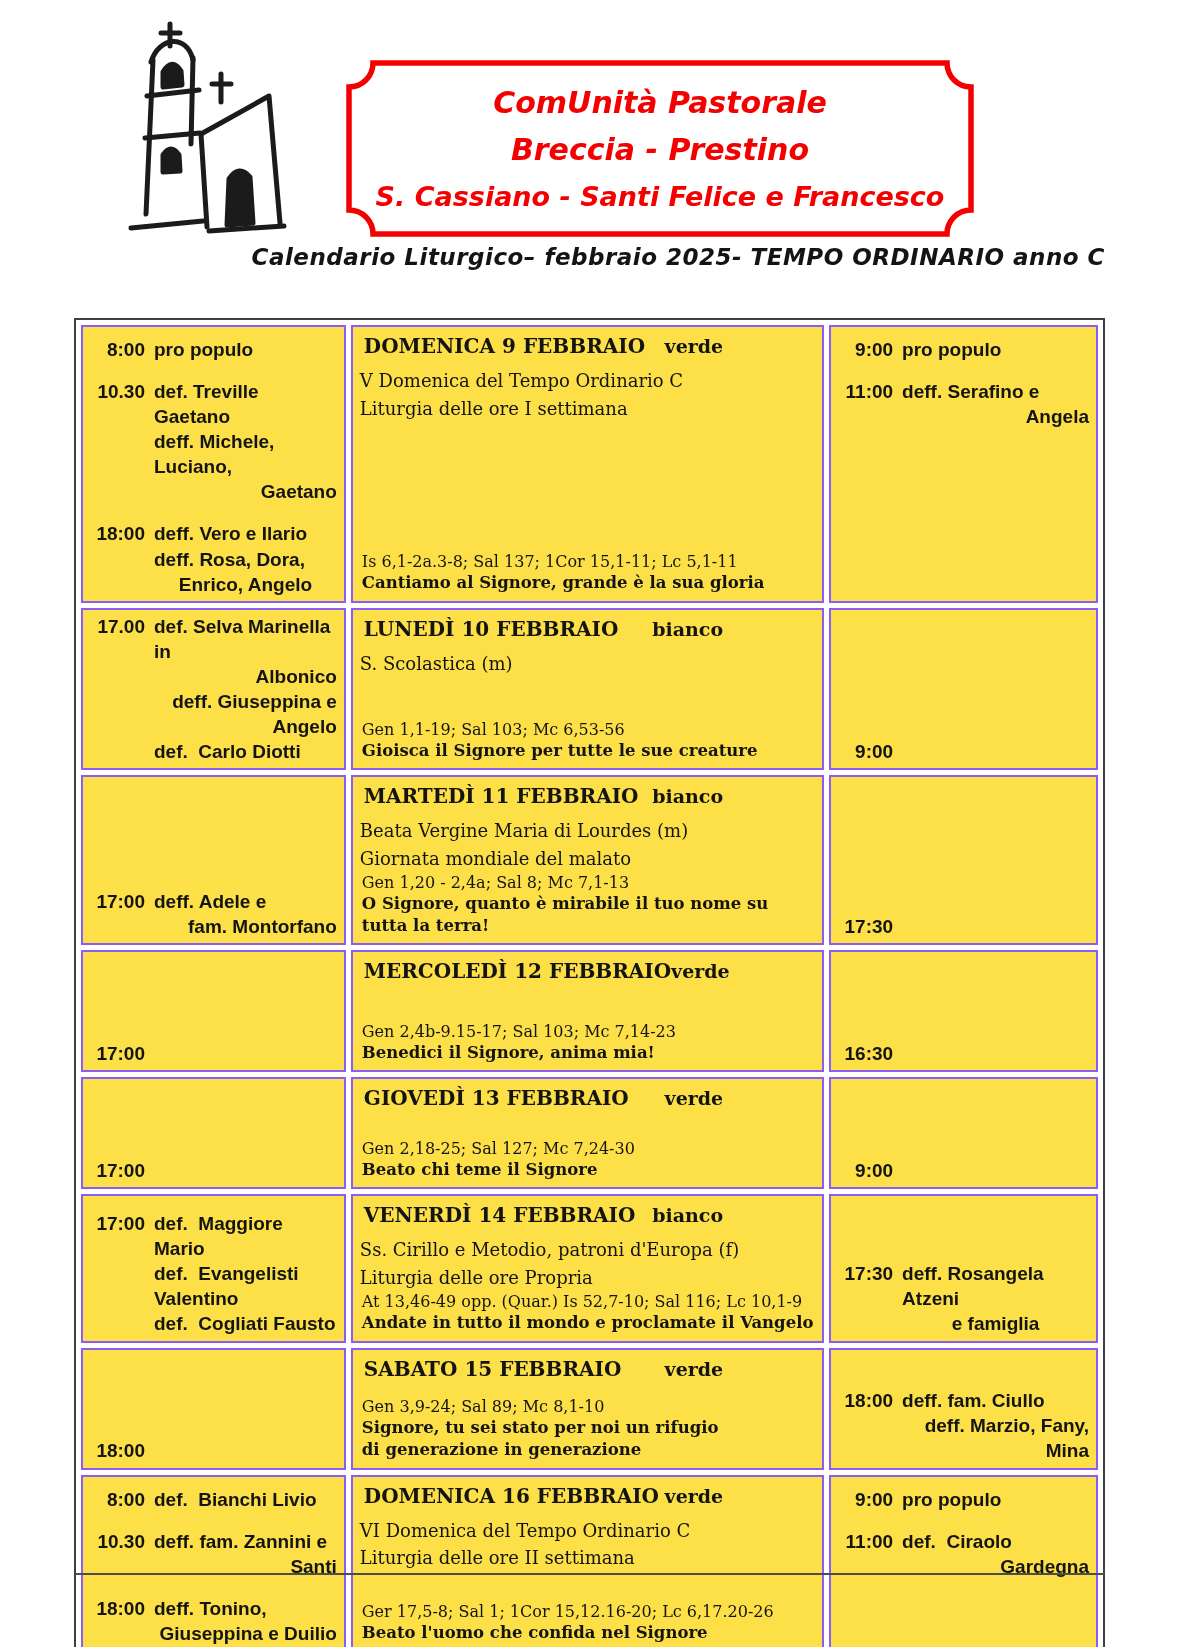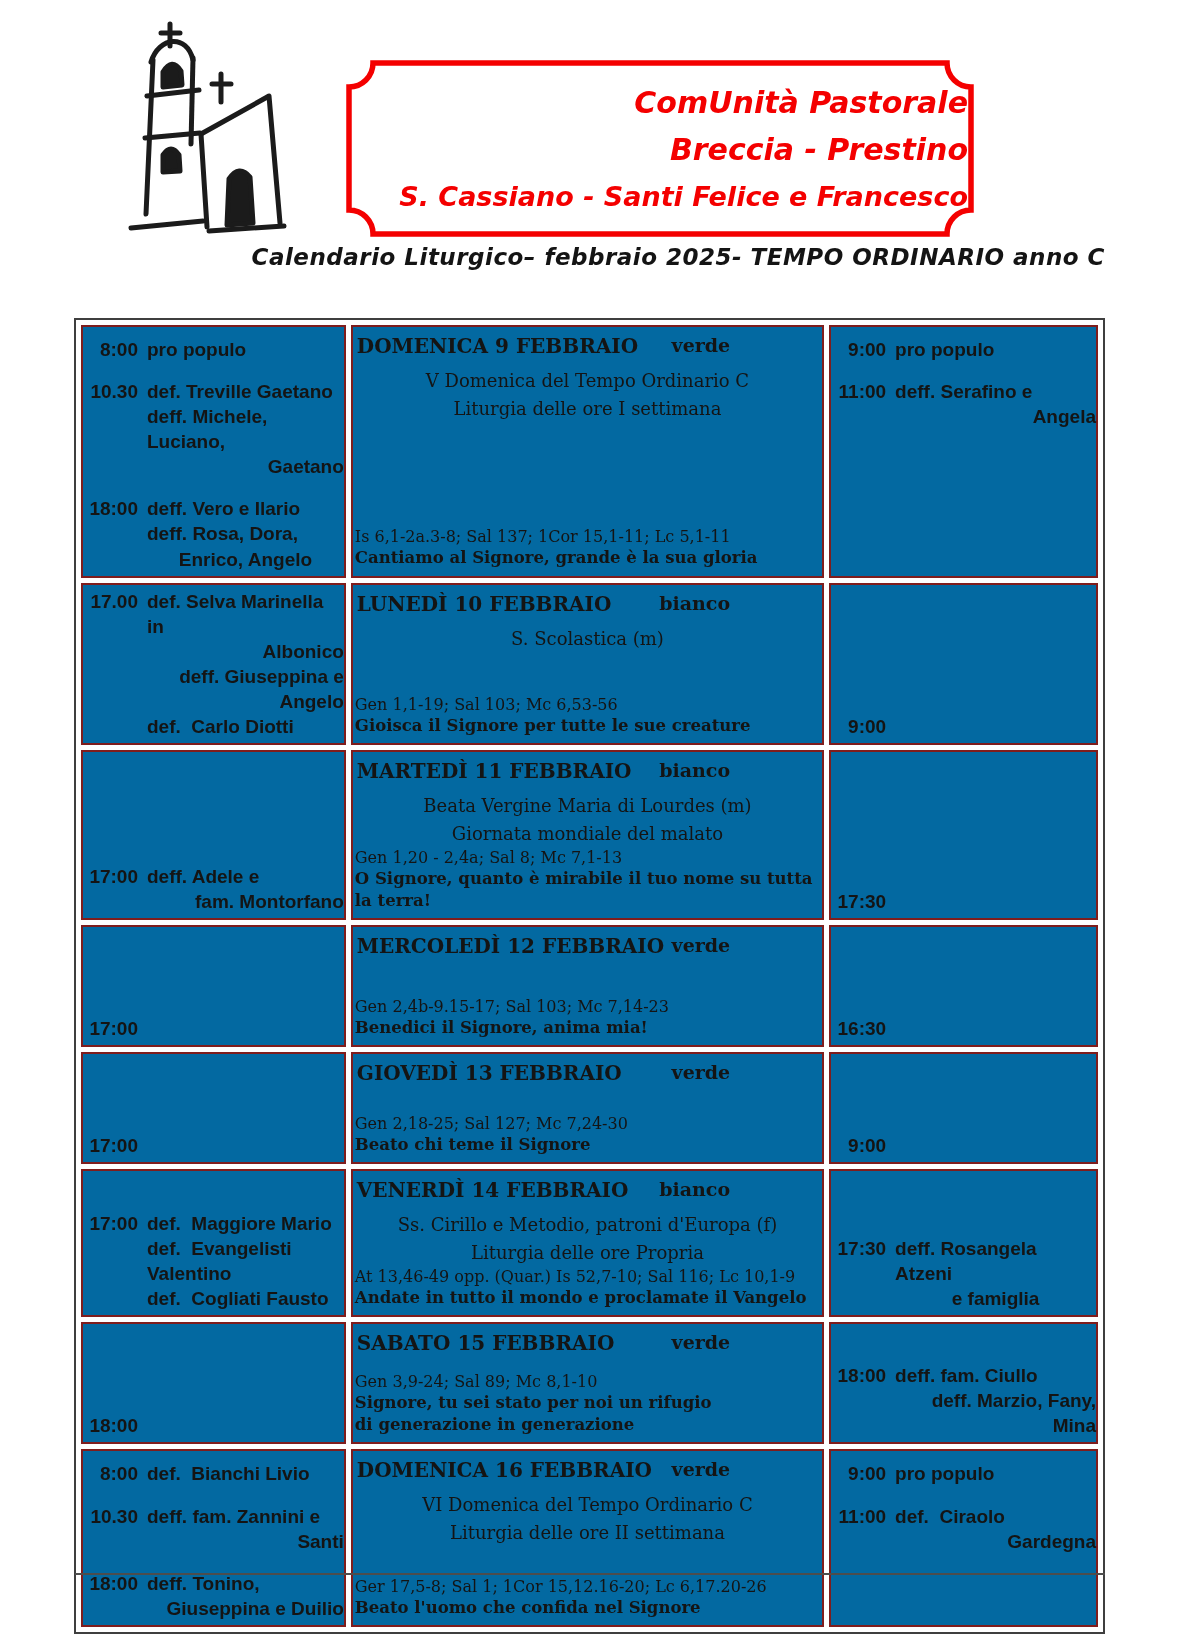--- a/index.html
+++ b/index.html
@@ -4,60 +4,60 @@
 <style>
   html,body{margin:0;padding:0;background:#ffffff;}
   .page{position:relative;width:1179px;height:1647px;background:#fff;overflow:hidden;
         font-family:"Liberation Sans",sans-serif;color:#141414;}
 
   
   .logo{position:absolute;left:103px;top:16px;width:218px;height:225px;}
   .plaque{position:absolute;left:346px;top:60px;width:628px;height:177px;}
   .plaque svg.frame{position:absolute;inset:0;}
   .plaque .titles{position:absolute;inset:0;display:flex;flex-direction:column;
-        justify-content:space-evenly;align-items:flex-end;padding:10px 6px;}
+        justify-content:space-evenly;align-items:center;padding:10px 6px;}
   .title-line{color:#f40000;font-weight:bold;font-style:italic;
         font-family:"DejaVu Sans",sans-serif;font-size:30px;line-height:1;white-space:nowrap;}
   .title-line.small{font-size:27px;}
   .subtitle{position:absolute;left:74px;top:244px;width:1031px;text-align:right;
         font-weight:bold;font-style:italic;font-size:23px;letter-spacing:.5px;
         font-family:"DejaVu Sans",sans-serif;}
   .col-headers{position:absolute;left:74px;top:279px;width:1031px;display:flex;
         justify-content:space-between;padding:0 6px 0 20px;box-sizing:border-box;
         font-weight:bold;font-size:24px;letter-spacing:1px;
         font-family:"DejaVu Sans",sans-serif;}
 
   
   table.cal{position:absolute;left:74px;top:318px;width:1031px;
         border-collapse:separate;border-spacing:5px;border:2px solid #3f3f3f;
         background:#fff;table-layout:fixed;}
   col.c-left{width:26.3%;} col.c-mid{width:47%;} col.c-right{width:26.7%;}
-  td{border:2px solid #7f1d1d;vertical-align:top;padding:4px 0;box-sizing:border-box;background:#0369a1;}
+  td{border:2px solid #8b5cf6;vertical-align:top;padding:4px 7px;box-sizing:border-box;background:#fde047;}
   tr.row-0 td{height:186px;} tr.row-1 td{height:130px;} tr.row-2 td{height:122px;}
   tr.row-3 td{height:122px;} tr.row-4 td{height:112px;} tr.row-5 td{height:132px;}
   tr.row-6 td{height:122px;} tr.row-7 td{height:172px;}
 
   
   .side-wrap{height:100%;display:flex;flex-direction:column;gap:17px;
         font-weight:bold;font-size:19px;line-height:1.32;}
   .v-mid .side-wrap{justify-content:flex-end;}
   .v-top .side-wrap{padding-top:6px;}
   .entry{display:flex;gap:9px;}
   .time{flex:0 0 55px;text-align:right;white-space:nowrap;}
   .lines{flex:1;min-width:0;}
   .line{white-space:pre-wrap;}
   .a-l{text-align:left;} .a-c{text-align:center;} .a-r{text-align:right;}
 
   
   .center-wrap{height:100%;display:flex;flex-direction:column;
         font-family:"DejaVu Serif",serif;}
-  .day-row{display:flex;align-items:flex-start;padding:3px 2px 0 4px;}
+  .day-row{display:flex;align-items:center;padding:3px 2px 0 4px;}
   .day-name{font-weight:bold;font-size:20px;white-space:nowrap;}
   .lit-color{font-weight:bold;font-size:19px;margin-left:auto;margin-right:90px;}
-  .feast{text-align:center;font-size:18px;line-height:1.55;margin-top:9px;}
+  .feast{font-size:18px;line-height:1.55;margin-top:9px;}
   .spacer{flex:1 1 auto;}
   .readings{font-size:16px;padding-left:2px;}
   .antiphon{font-weight:bold;font-size:16.5px;line-height:1.35;white-space:pre-line;
         padding:1px 0 2px 2px;}
 
   
   .footer-line{position:absolute;left:75px;top:1573px;width:1030px;height:2px;background:#4d4d4d;}
 </style>
 </head>
 <body>

